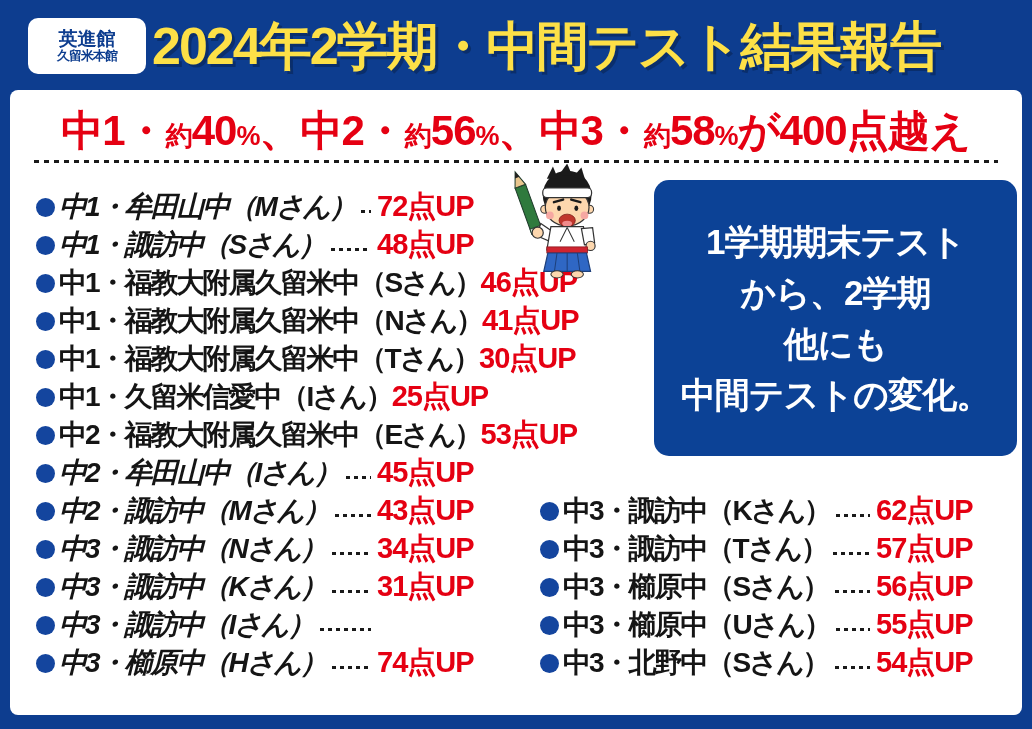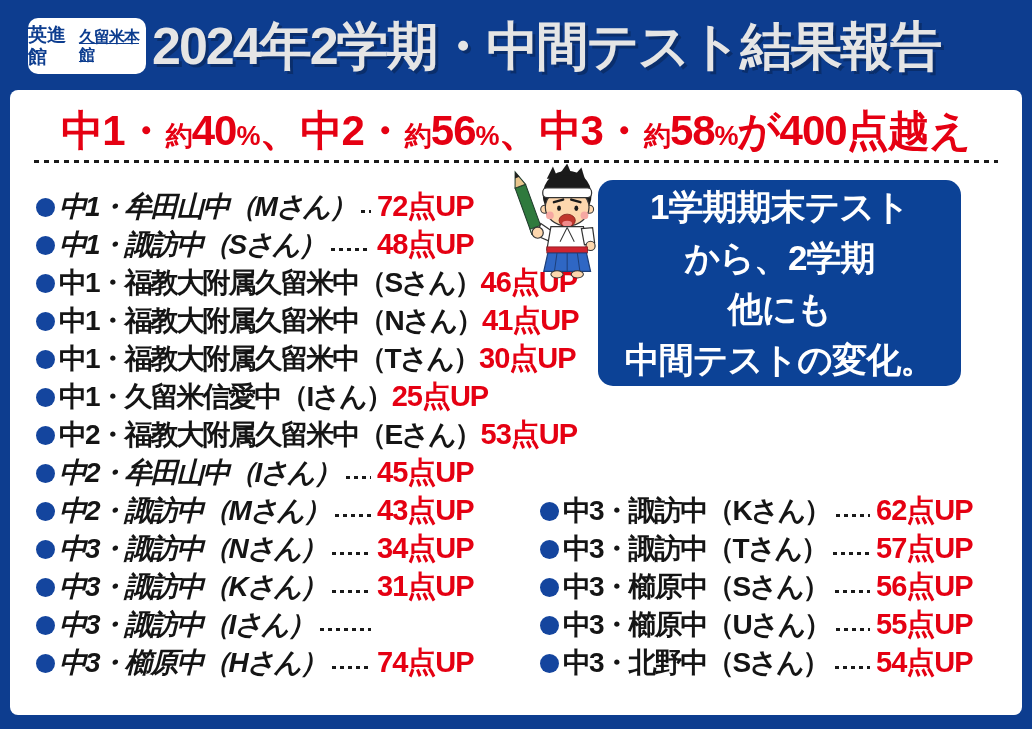--- a/index.html
+++ b/index.html
@@ -9,29 +9,29 @@
     background: #0d3d8f;
     font-family: "Liberation Sans", "DejaVu Sans", sans-serif;
     font-weight: bold;
     overflow: hidden;
   }
   
   .header { position:absolute; top:0; left:0; width:1032px; height:90px; }
   .badge {
     position:absolute; left:28px; top:18px; width:118px; height:56px;
     background:#fff; border-radius:10px;
-    display:flex; flex-direction:row; justify-content:center; align-items:center;
+    display:flex; flex-direction:column; justify-content:center; align-items:center;
     color:#0d3d8f; line-height:1.15;
   }
   .badge .b1 { font-size:19px; }
-  .badge .b2 { font-size:16px; letter-spacing:-1px;text-decoration:underline; }
+  .badge .b2 { font-size:13px; letter-spacing:-1px; }
   .title {
     position:absolute; left:152px; top:0; height:94px; width:870px;
     display:flex; align-items:center;
-    color:#e5e5e5; font-size:52px; letter-spacing:-2px; white-space:nowrap;
+    color:#fde047; font-size:52px; letter-spacing:-2px; white-space:nowrap;
     text-shadow: 3px 3px 0 rgba(6,28,66,0.45);
   }
   
   .panel {
     position:absolute; left:10px; top:90px; width:1012px; height:625px;
     background:#fff; border-radius:8px;
   }
   .subtitle {
     position:absolute; left:0; top:13px; width:1012px;
     text-align:center; color:#e50012; font-size:42px;
@@ -56,21 +56,21 @@
   .col-left  .nl-wrap { width:318px;font-style:italic; }
   .col-right .nl-wrap { width:313px; }
   .leader {
     flex:1; height:3px; margin:8px 6px 0 6px; min-width:8px;
     background: repeating-linear-gradient(90deg, #1a1a1a 0 4px, transparent 4px 8px);
   }
   .name-gap { }
   .score { font-size:29px; color:#e50012; letter-spacing:-1px; }
   
   .info-box {
-    position:absolute; left:588px; top:90px; width:363px; height:206px;
+    position:absolute; left:644px; top:90px; width:363px; height:276px;
     background:#0c4296; border-radius:15px;
     display:flex; flex-direction:column; justify-content:center;
     text-align:center; color:#fff;
   }
   .info-line { font-size:35px; line-height:51px; letter-spacing:-1px; }
   
   .mascot { position:absolute; left:486px; top:74px; width:122px; height:118px; }
 </style>
 </head>
 <body>

